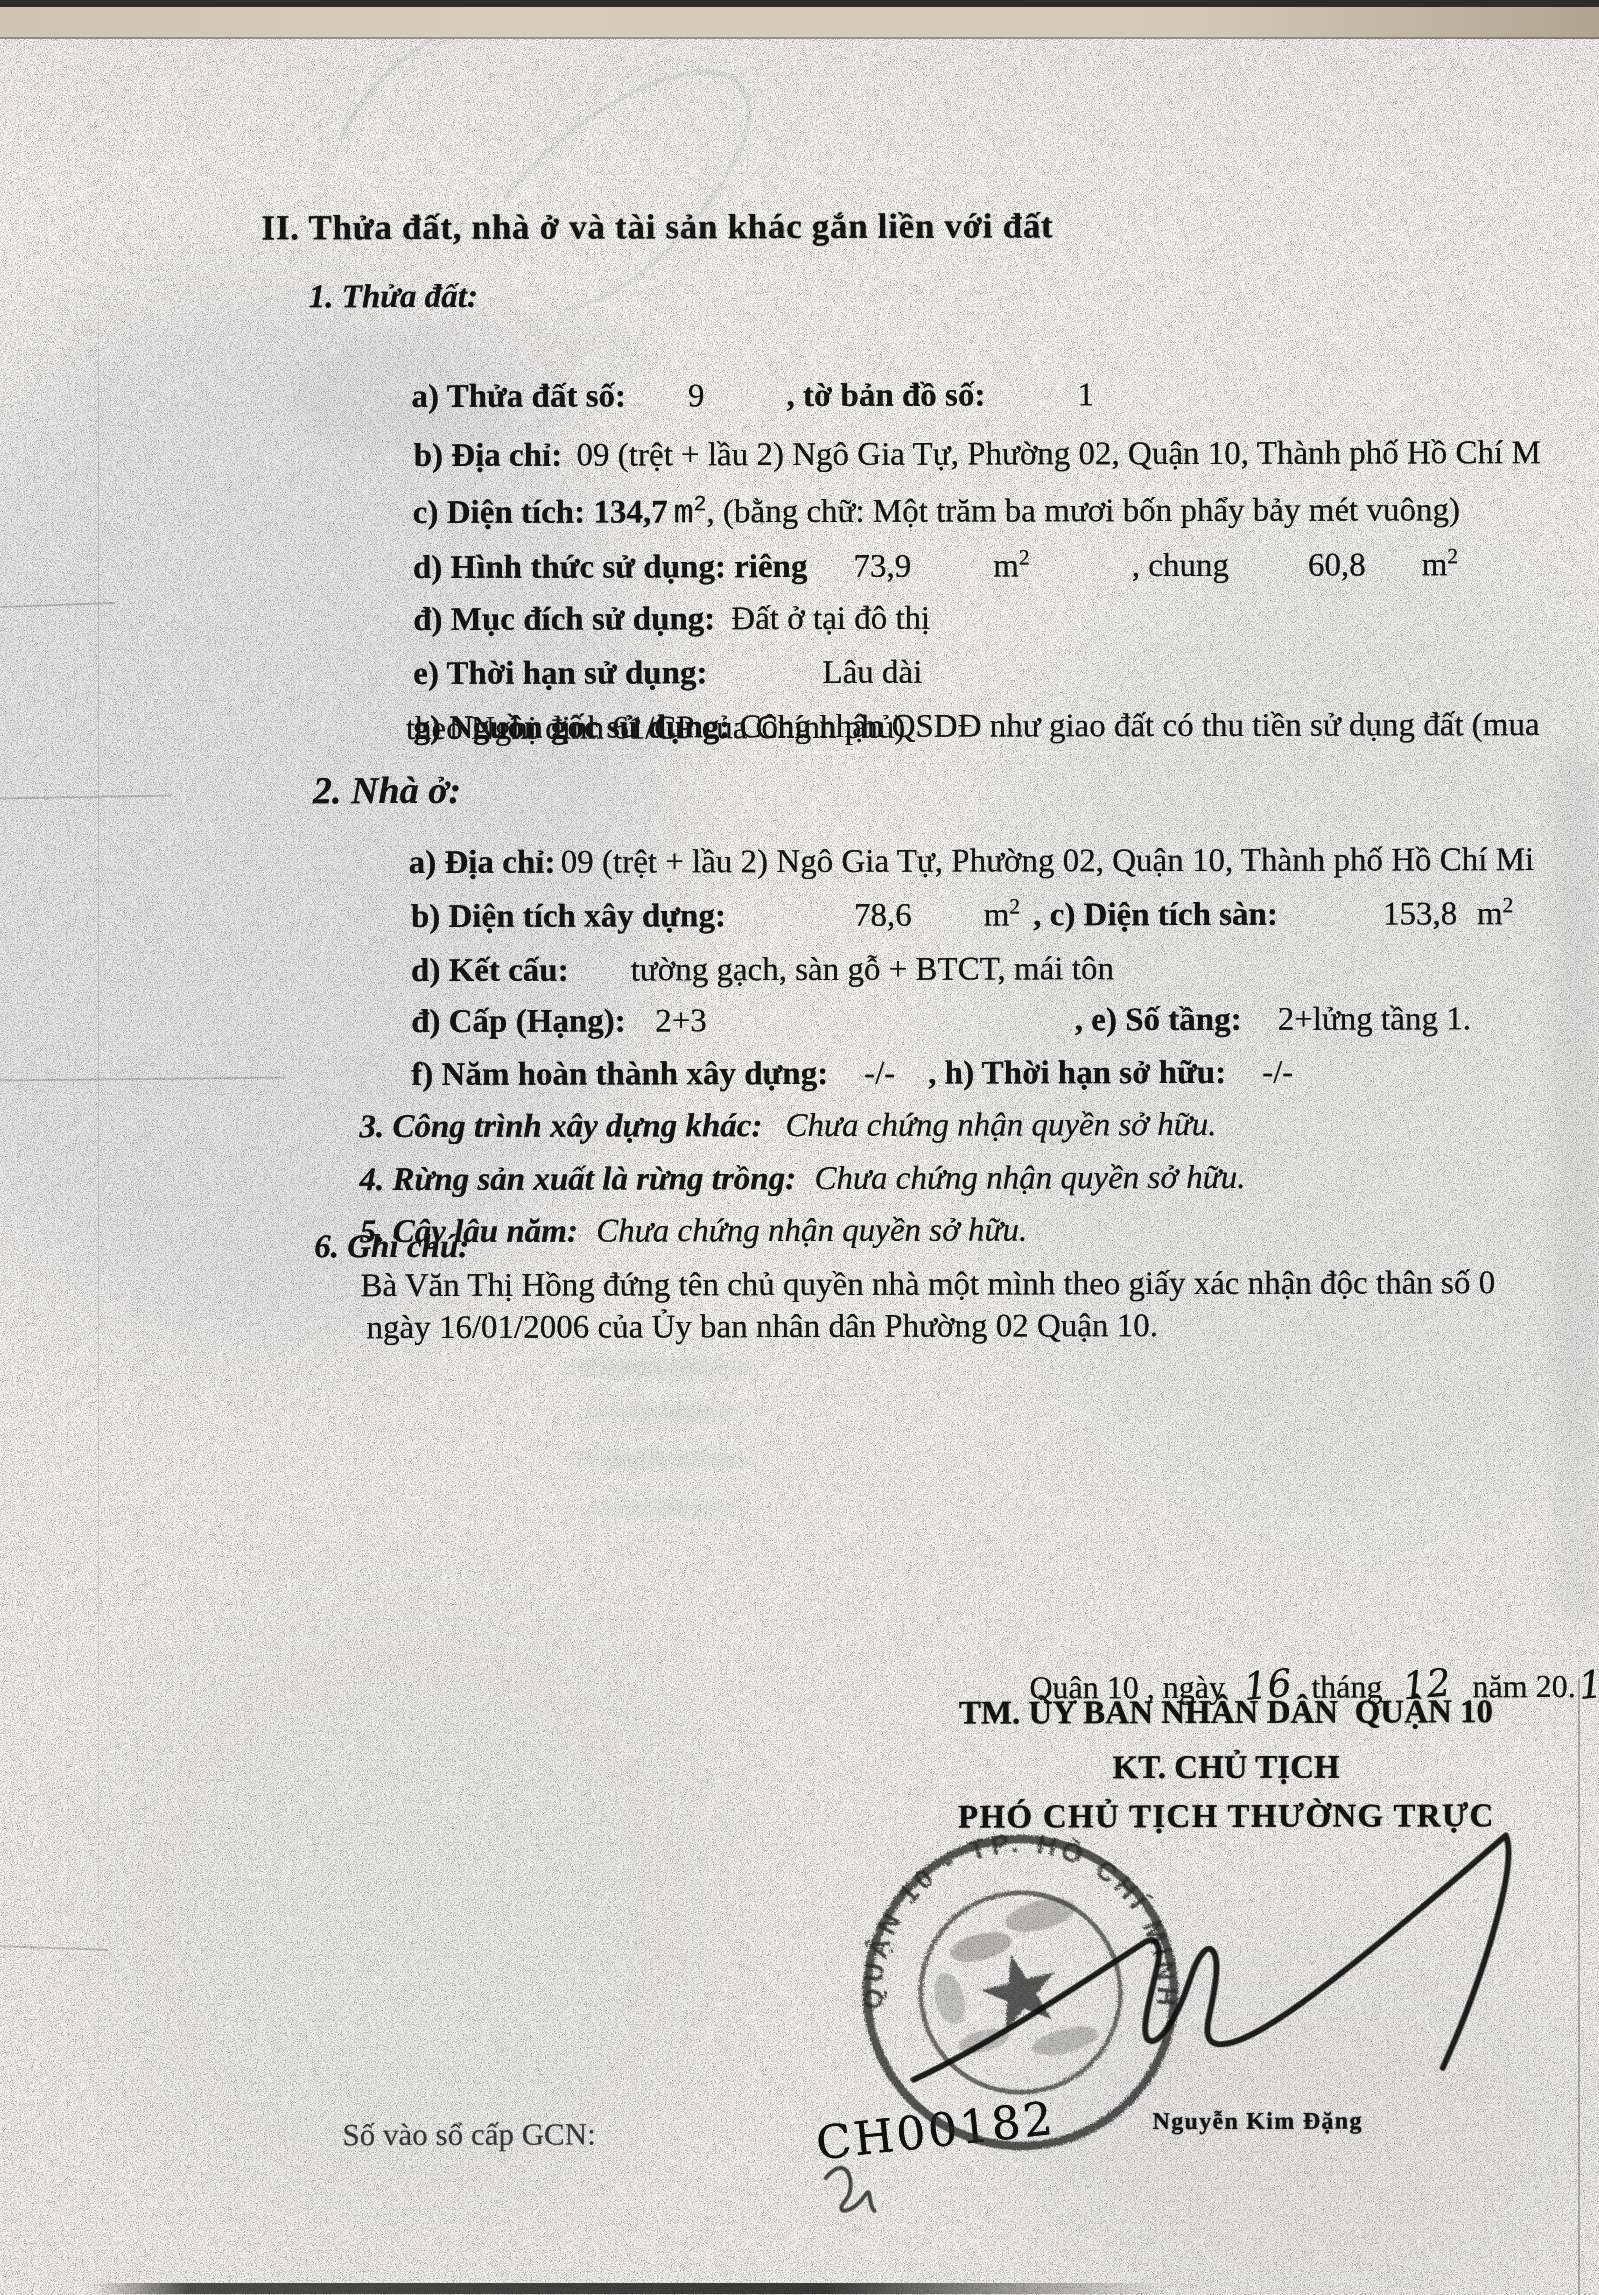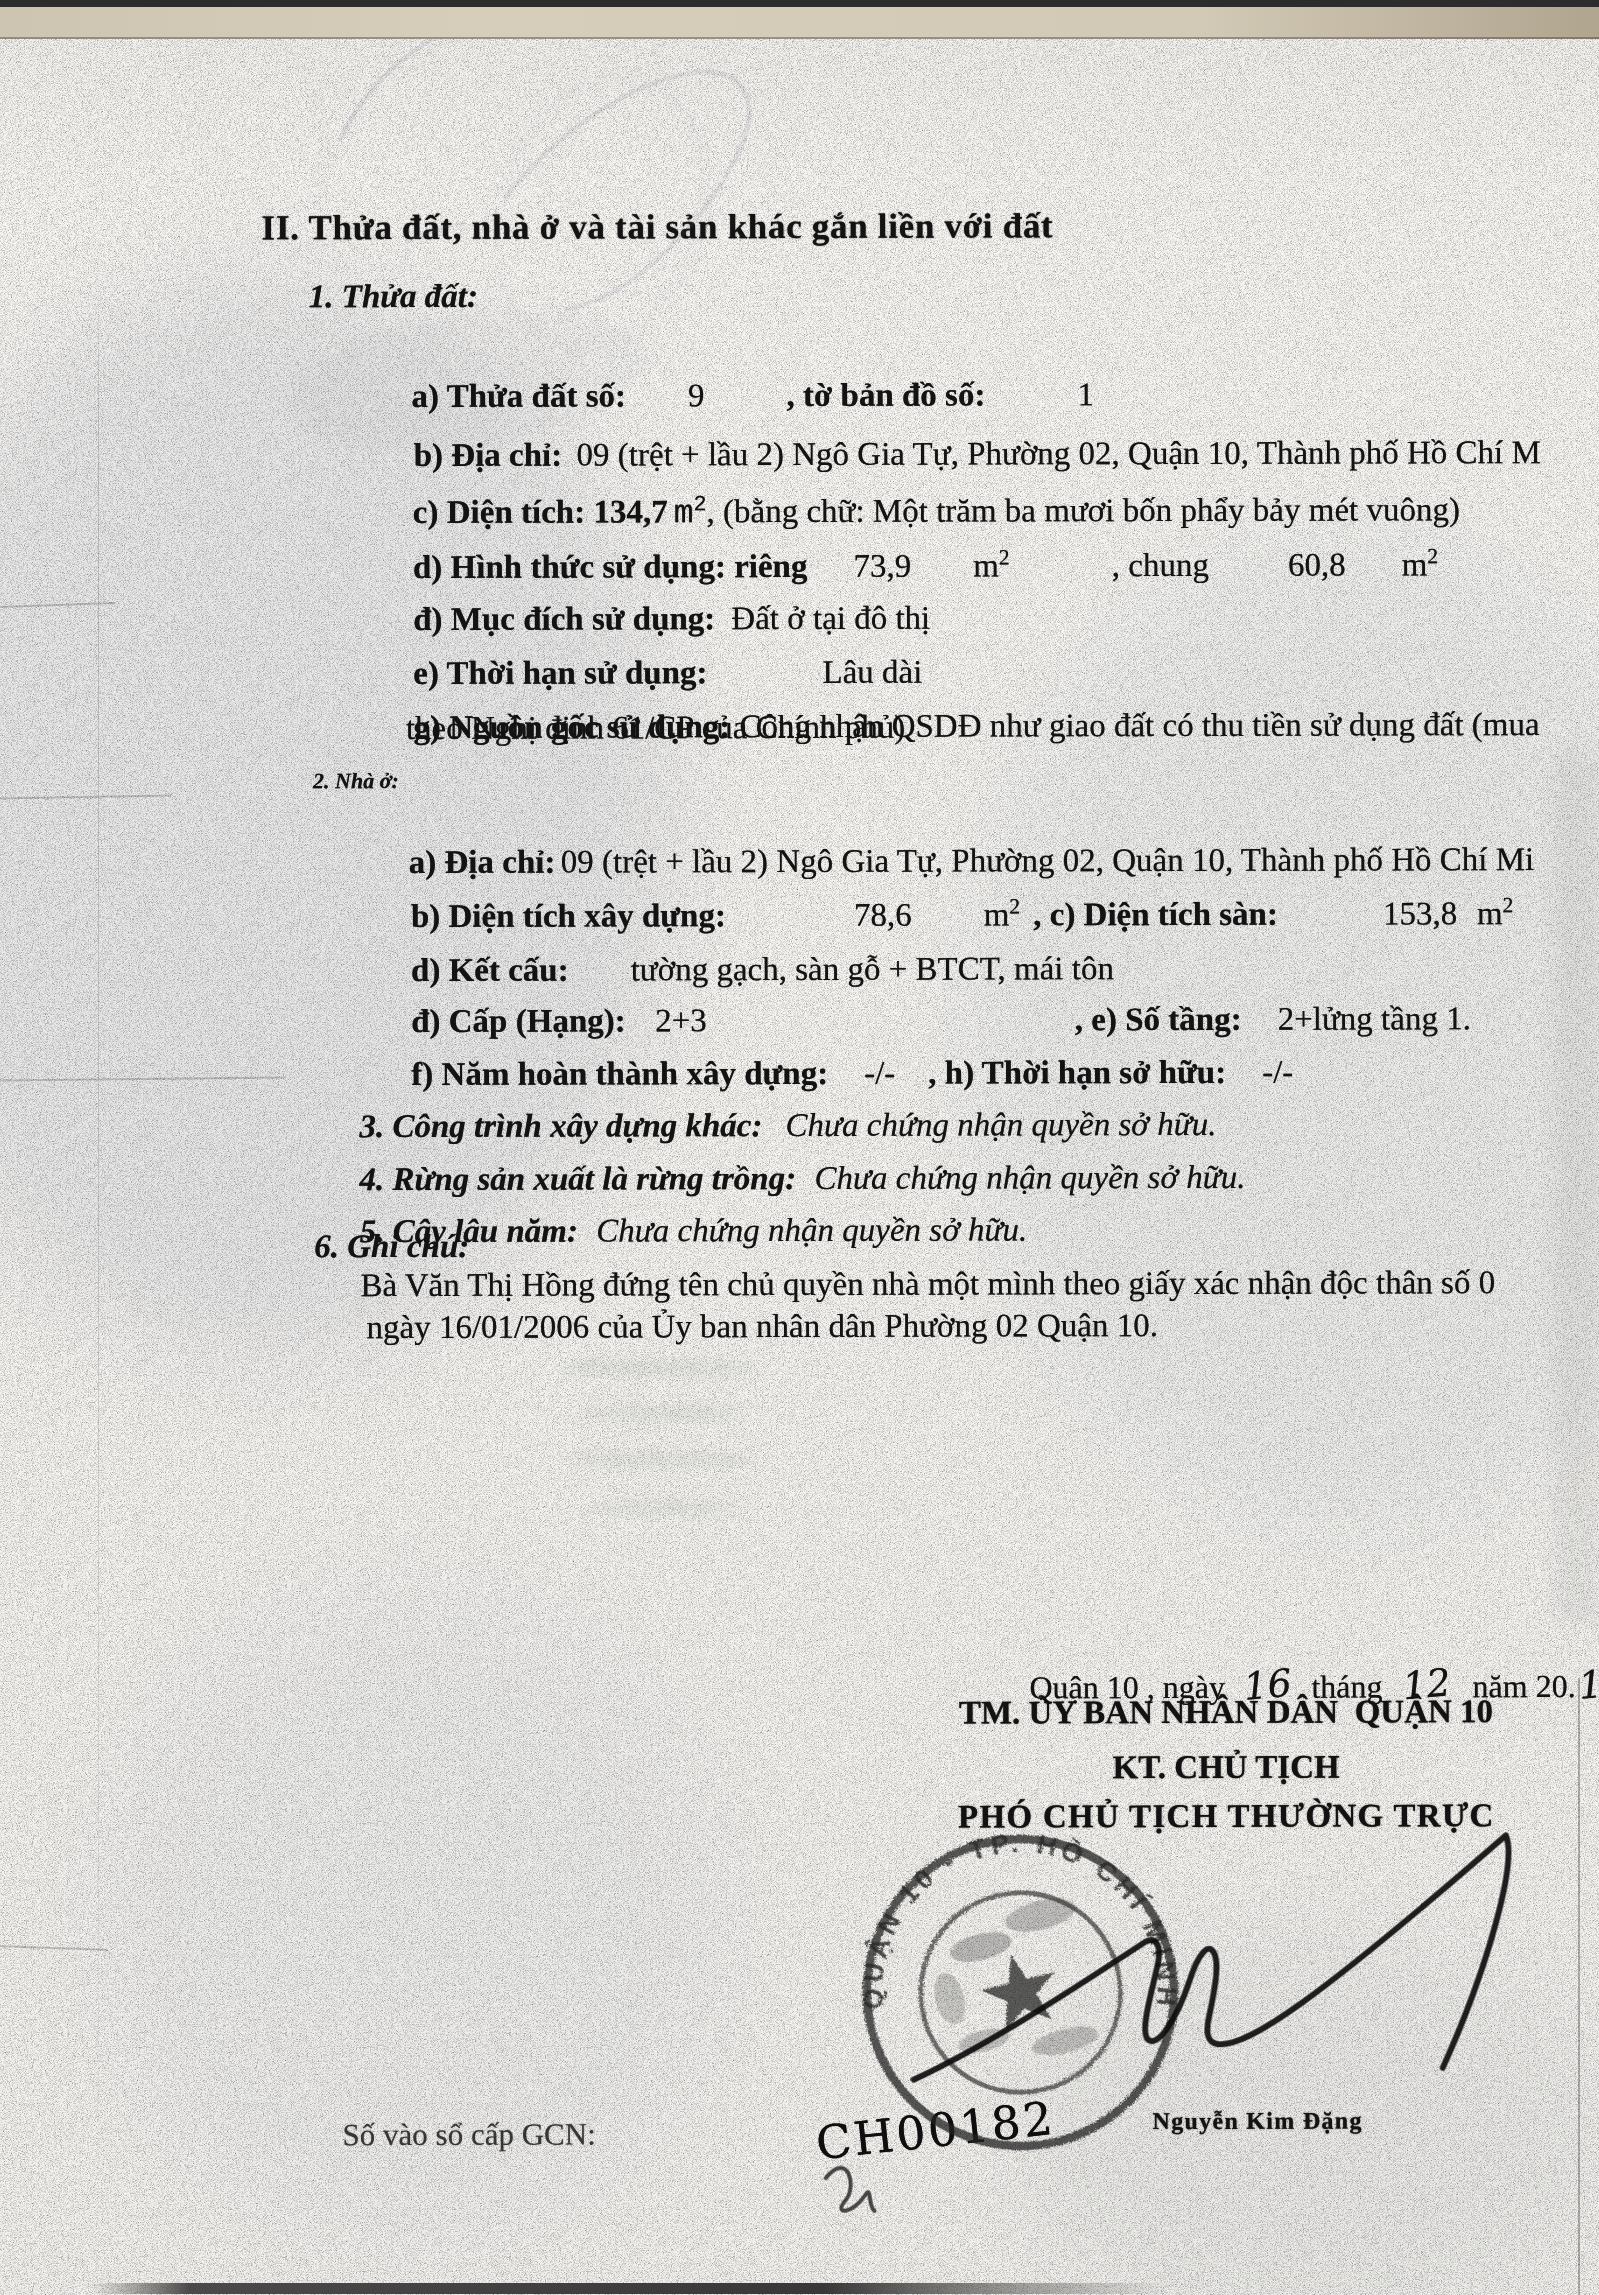--- a/index.html
+++ b/index.html
@@ -89,37 +89,37 @@
 
     <div class="line" style="left:366px;top:399px;">
       <span class="b">b) Địa chỉ:</span><span style="margin-left:14.4px;">09 (trệt + lầu 2) Ngô Gia Tự, Phường 02, Quận 10, Thành phố Hồ Chí M</span>
     </div>
 
     <div class="line" style="left:365px;top:456px;">
       <span class="b">c) Diện tích: 134,7</span><span style="margin-left:6px;font-family:Liberation Mono, monospace;"><span>m</span><sup>2</sup></span><span>, (bằng chữ: Một trăm ba mươi bốn phẩy bảy mét vuông)</span>
     </div>
 
     <div class="line" style="left:365px;top:511px;">
-      <span class="b">d) Hình thức sử dụng: riêng</span><span style="margin-left:46px;">73,9</span><span style="margin-left:62px;"><span>m</span><sup>2</sup></span><span style="margin-left:102px;">, chung</span><span style="margin-left:79px;">60,8</span><span style="margin-left:56px;"><span>m</span><sup>2</sup></span>
+      <span class="b">d) Hình thức sử dụng: riêng</span><span style="margin-left:46px;">73,9</span><span style="margin-left:82px;"><span>m</span><sup>2</sup></span><span style="margin-left:102px;">, chung</span><span style="margin-left:79px;">60,8</span><span style="margin-left:56px;"><span>m</span><sup>2</sup></span>
     </div>
 
     <div class="line" style="left:365px;top:563px;">
       <span class="b">đ) Mục đích sử dụng:</span><span style="margin-left:16px;">Đất ở tại đô thị</span>
     </div>
 
     <div class="line" style="left:365px;top:617px;">
       <span class="b">e) Thời hạn sử dụng:</span><span style="margin-left:115px;">Lâu dài</span>
     </div>
 
     <div class="line" style="left:365px;top:671px;">
       <span class="b">g) Nguồn gốc sử dụng:</span><span style="margin-left:9.2px;">Công nhận QSDĐ như giao đất có thu tiền sử dụng đất (mua</span>
     </div>
     <div class="line" style="left:407px;top:709px;">theo Nghị định 61/CP của Chính phủ)</div>
 
-    <div class="line bi" style="left:314px;top:767px;font-size:22px;">2. Nhà ở:</div>
+    <div class="line bi" style="left:314px;top:767px;font-size:38px;">2. Nhà ở:</div>
 
     <div class="line" style="left:360px;top:806px;">
       <span class="b">a) Địa chỉ:</span><span style="margin-left:5.3px;">09 (trệt + lầu 2) Ngô Gia Tự, Phường 02, Quận 10, Thành phố Hồ Chí Mi</span>
     </div>
 
     <div class="line" style="left:362px;top:860px;">
       <span class="b">b) Diện tích xây dựng:</span><span style="margin-left:128px;">78,6</span><span style="margin-left:72px;"><span>m</span><sup>2</sup></span><span class="b" style="margin-left:13px;">, c) Diện tích sàn:</span><span style="margin-left:105px;">153,8</span><span style="margin-left:19.7px;"><span>m</span><sup>2</sup></span>
     </div>
 
     <div class="line" style="left:362px;top:914px;">

